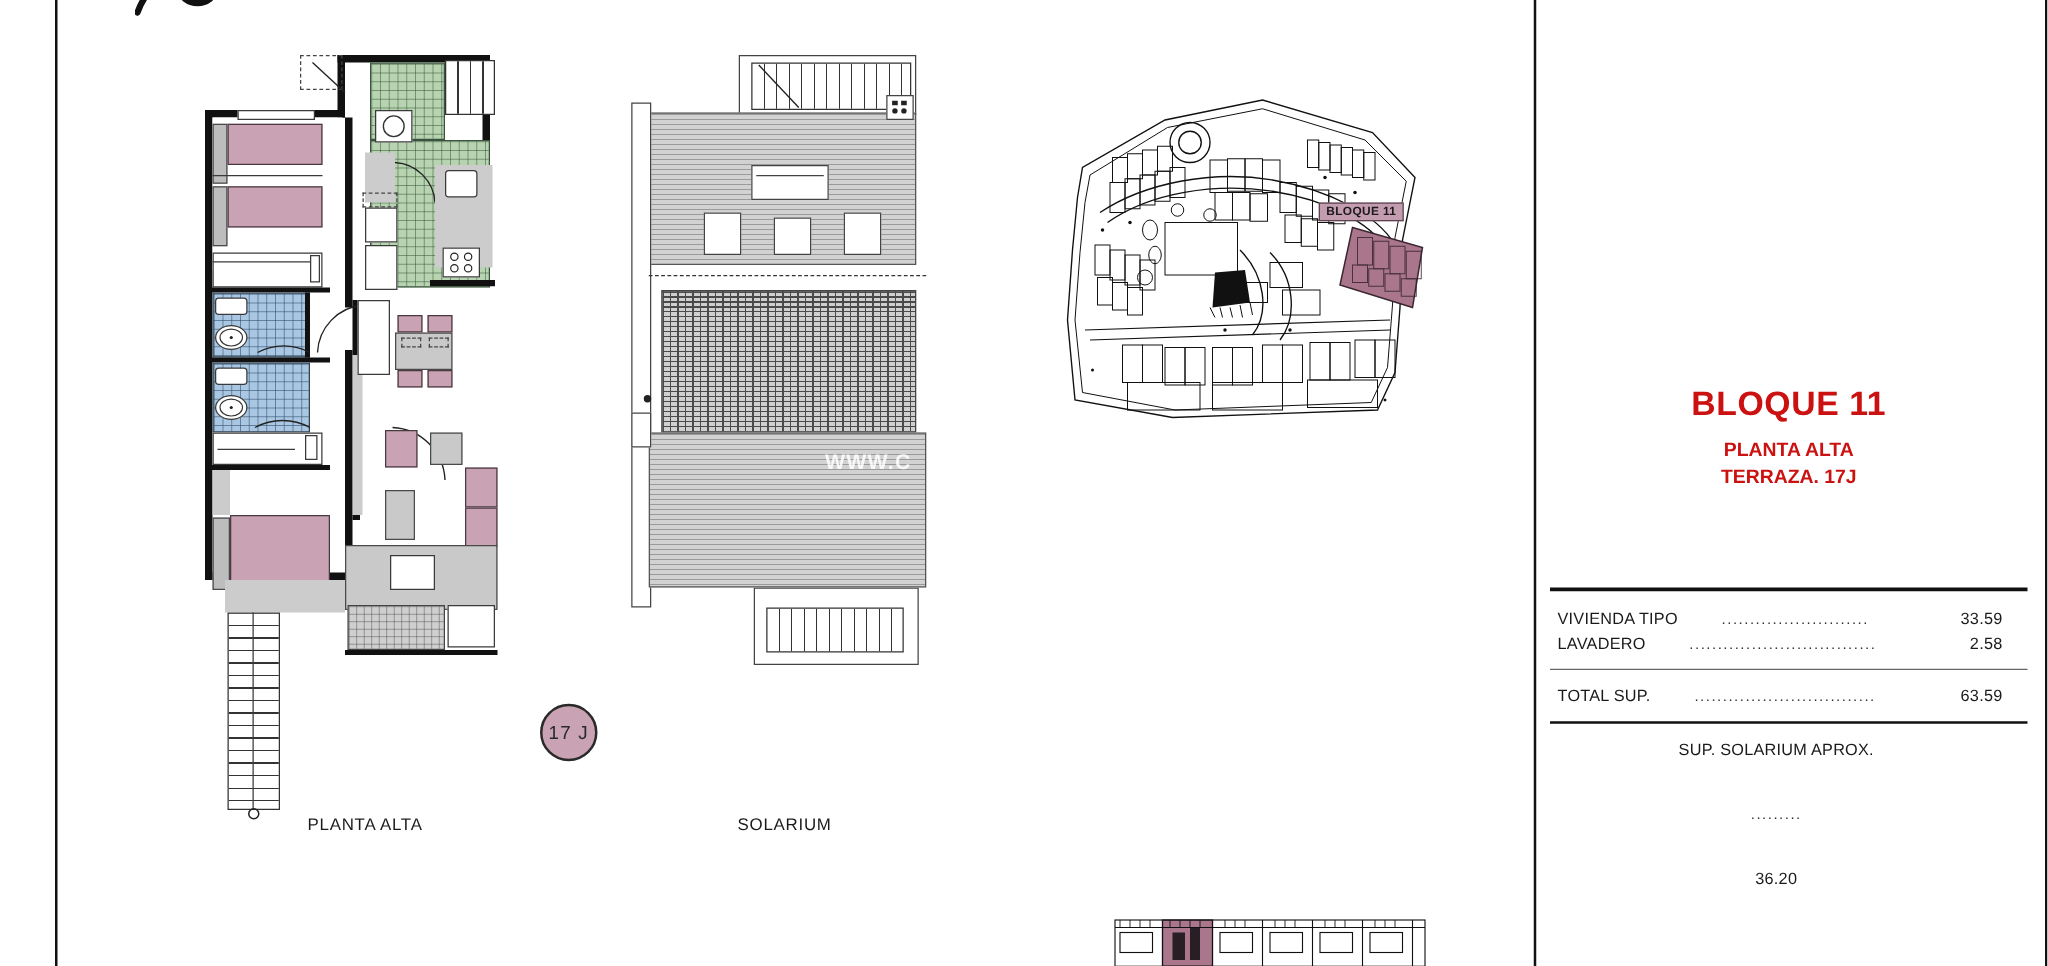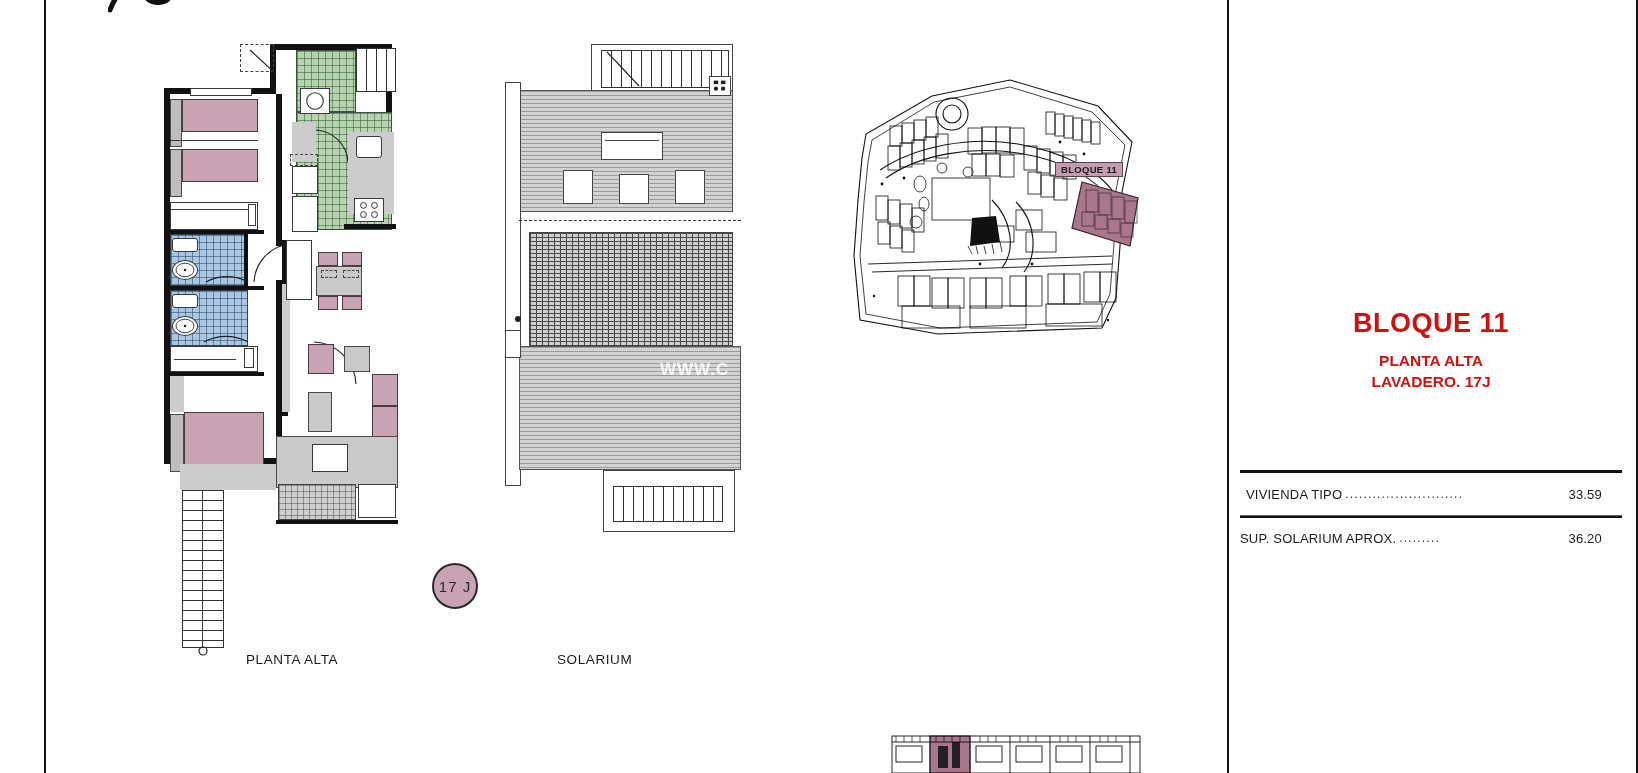--- a/index.html
+++ b/index.html
@@ -78,45 +78,45 @@
      letter-spacing:.3px;color:#1a1a1a;}
   .keyplan{position:absolute;left:860px;top:690px;width:330px;height:83px;}
 
   
   .badge{position:absolute;left:432px;top:563px;width:42px;height:42px;border-radius:50%;
      background:#c9a3b4;border:2px solid #2a2a2a;display:flex;align-items:center;
      justify-content:center;font-size:15px;color:#2a2a2a;letter-spacing:1px;}
 
   .cap{position:absolute;font-size:13.5px;letter-spacing:.6px;color:#1a1a1a;}
   .cap-planta{left:246px;top:652px;}
-  .cap-solarium{left:557px;top:652px;text-align:right;}
+  .cap-solarium{left:590px;top:652px;text-align:right;}
 
   
   .tb{position:absolute;left:1240px;top:60px;width:382px;}
   .tb-h1{text-align:center;color:#cc1111;font-size:27px;font-weight:700;letter-spacing:.5px;
      margin-top:248px;}
   .tb-h2{text-align:center;color:#cc1111;font-size:15.5px;font-weight:700;line-height:1.35;
      margin-top:12px;}
 
   .rule{height:1.5px;background:#111;margin:0;}
   .rule-soft{height:1px;background:#666;margin:0;}
 
   .tb-tablewrap{position:absolute;left:1240px;top:470px;width:382px;}
   .tb-sub{font-size:12.5px;font-weight:700;letter-spacing:.4px;text-align:center;
      padding:9px 0 8px 0;}
   .tb-rows{padding:12px 0 10px 0;}
-  .tb-row{display:flex;align-items:flex-start;font-size:13px;letter-spacing:.2px;
-     line-height:1.55;padding:0 20px 0 6px;}
+  .tb-row{display:flex;align-items:center;font-size:13px;letter-spacing:.2px;
+     line-height:1.55;padding:0 20px 0 6px;gap:32px;}
   .tb-row .lbl{white-space:nowrap;}
   .tb-row .dots{flex:1;overflow:hidden;white-space:nowrap;margin:0 3px;
      color:#333;letter-spacing:1.2px;font-size:12px;}
   .tb-row .val{white-space:nowrap;}
   .tb-total{padding:11px 0 10px 0;}
   .tb-sol{padding:11px 0 4px 0;}
-  .tb-sol .tb-row{padding-left:0px;}
+  .tb-sol .tb-row{padding-left:0px;flex-direction:column;}
 </style>
 </head>
 <body>
 
 <div class="sheet">
 
   <div class="frame-left"></div>
   <div class="frame-right"></div>
   <div class="frame-far"></div>
 
@@ -463,37 +463,49 @@
   </div>
 
   <div class="badge">17 J</div>
   <div class="cap cap-planta">PLANTA ALTA</div>
   <div class="cap cap-solarium">SOLARIUM</div>
 
   <div class="tb">
     <div class="tb-h1">BLOQUE 11</div>
     <div class="tb-h2">
       <div>PLANTA ALTA</div>
-      <div>LAVADERO. 17J</div>
+      <div>TERRAZA. 17J</div>
     </div>
   </div>
 
   <div class="tb-tablewrap">
     <div class="rule"></div>
     <div class="rule"></div>
 
     <div class="tb-rows">
       <div class="tb-row">
         <span class="lbl">VIVIENDA TIPO</span>
         <span class="dots">..........................</span>
         <span class="val">33.59</span>
       </div>
+      <div class="tb-row">
+        <span class="lbl">LAVADERO</span>
+        <span class="dots">.................................</span>
+        <span class="val">2.58</span>
+      </div>
     </div>
 
     <div class="rule-soft"></div>
+    <div class="tb-total">
+      <div class="tb-row">
+        <span class="lbl">TOTAL SUP.</span>
+        <span class="dots">................................</span>
+        <span class="val">63.59</span>
+      </div>
+    </div>
 
     <div class="rule"></div>
     <div class="tb-sol">
       <div class="tb-row">
         <span class="lbl">SUP. SOLARIUM APROX.</span>
         <span class="dots">.........</span>
         <span class="val">36.20</span>
       </div>
     </div>
   </div>

